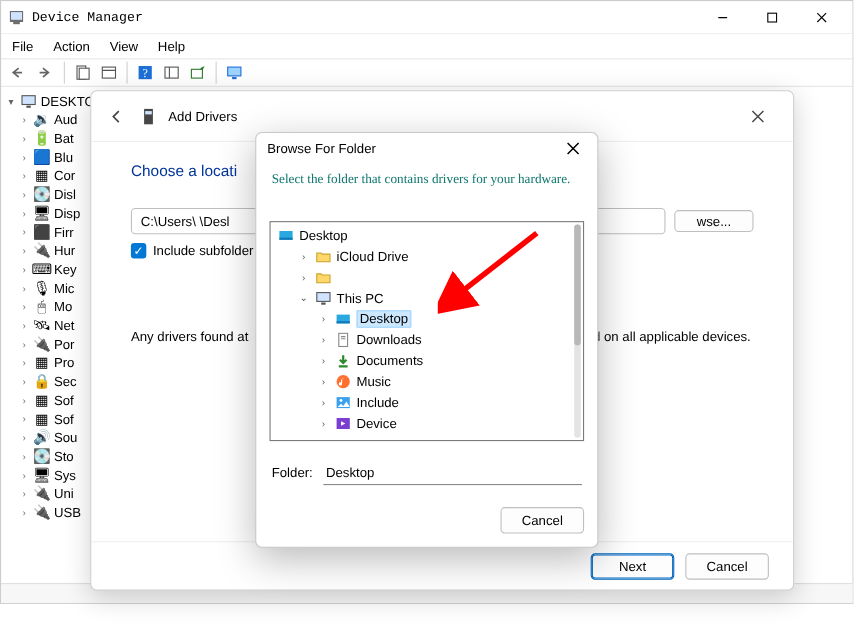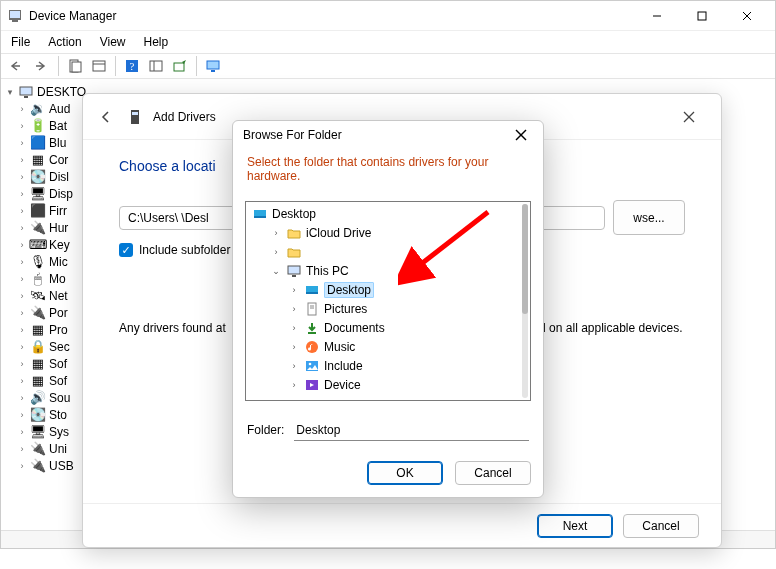--- a/index.html
+++ b/index.html
@@ -1,54 +1,54 @@
 <!DOCTYPE html>
 <html><head>
 <meta charset="utf-8">
 <style>
   * { box-sizing: border-box; }
   html, body { margin:0; padding:0; font-family: "Segoe UI", Tahoma, sans-serif; font-size:12px; color:#000; background:#fff; width:776px; height:569px; overflow:hidden; position:relative; }
   .window { position:absolute; left:0; top:0; width:776px; height:549px; border:1px solid #ccc; background:#fff; }
   .titlebar { height:30px; display:flex; align-items:center; padding:0 6px; border-bottom:1px solid #eee; }
-  .titlebar .title { margin-left:6px; flex:1; font-size:12px; }
+  .titlebar .title { margin-left:6px; flex:1; font-size:12px;font-family:Liberation Mono, monospace; }
   .win-controls { display:flex; gap:0; }
   .win-btn { width:45px; height:30px; display:flex; align-items:center; justify-content:center; color:#333; }
   .menubar { display:flex; gap:18px; padding:4px 10px; }
   .menubar span { cursor:default; }
   .toolbar { display:flex; gap:2px; padding:2px 6px; border-top:1px solid #e5e5e5; border-bottom:1px solid #e5e5e5; align-items:center; height:26px; }
   .toolbar .tb { width:22px; height:22px; display:flex; align-items:center; justify-content:center; border:1px solid transparent; }
   .toolbar .sep { width:1px; height:20px; background:#d0d0d0; margin:0 3px; }
   .tree { position:absolute; left:4px; top:82px; width:82px; bottom:4px; overflow:hidden; }
   .tree-row { display:flex; align-items:center; height:17px; white-space:nowrap; gap:3px; }
   .tree-row .chev { width:10px; text-align:center; color:#666; font-size:9px; }
   .tree-row .icn { width:16px; height:16px; display:flex; align-items:center; justify-content:center; font-size:13px; }
   .footer-bar { position:absolute; left:0; right:0; bottom:0; height:18px; border-top:1px solid #e0e0e0; background:#f7f7f7; }
 
   
-  .wizard { position:absolute; left:82px; top:93px; width:640px; height:455px; background:#fff; border:1px solid #d0d0d0; border-radius:6px; box-shadow:0 6px 24px rgba(0,0,0,.18); }
+  .wizard { position:absolute; left:82px; top:82px; width:640px; height:455px; background:#fff; border:1px solid #d0d0d0; border-radius:6px; box-shadow:0 6px 24px rgba(0,0,0,.18); }
   .wizhead { height:46px; display:flex; align-items:center; padding:0 12px; border-bottom:1px solid #eee; gap:10px; }
   .wizhead .back { width:22px; height:22px; display:flex; align-items:center; justify-content:center; color:#444; }
   .wizhead .title { font-size:12px; }
   .wizhead .close2 { margin-left:auto; width:40px; height:30px; display:flex; align-items:center; justify-content:center; color:#555; }
   .heading { color:#003399; font-size:14px; padding:18px 36px 8px; }
   .pathrow { margin:18px 36px 0; display:flex; gap:8px; align-items:center; }
   .pathbox { flex:1; height:24px; border:1px solid #bfbfbf; border-radius:4px; padding:0 8px; display:flex; align-items:center; background:#fff; }
-  .browse-btn { height:35px; width:72px; border:1px solid #bfbfbf; border-radius:4px; background:#fdfdfd; display:flex; align-items:center; justify-content:center; }
+  .browse-btn { height:20px; width:72px; border:1px solid #bfbfbf; border-radius:4px; background:#fdfdfd; display:flex; align-items:center; justify-content:center; }
   .chkrow { margin:8px 36px 0; display:flex; align-items:center; gap:6px; }
   .checkbox { width:14px; height:14px; background:#0078d4; border-radius:3px; color:#fff; display:flex; align-items:center; justify-content:center; font-size:11px; }
   .explain { margin:64px 36px 0; color:#000; }
   .wizfoot { position:absolute; left:0; right:0; bottom:0; height:44px; border-top:1px solid #eee; display:flex; justify-content:flex-end; align-items:center; gap:10px; padding:0 22px; }
   .btn { min-width:76px; height:24px; border:1px solid #bfbfbf; border-radius:4px; background:#fdfdfd; display:flex; align-items:center; justify-content:center; padding:0 12px; }
   .btn.primary { border-color:#0067c0; box-shadow:inset 0 0 0 1px #0067c0; }
 
   
   .browse { position:absolute; left:232px; top:120px; width:312px; height:378px; background:#fff; border:1px solid #c8c8c8; border-radius:6px; box-shadow:0 10px 36px rgba(0,0,0,.28); }
   .bhead { height:28px; display:flex; align-items:center; padding:0 10px; justify-content:space-between; }
   .bhead .close3 { width:24px; height:24px; display:flex; align-items:center; justify-content:center; }
-  .binfo { padding:6px 14px 10px; color:#c2410c; }
+  .binfo { padding:6px 14px 10px; color:#0f766e;font-family:Liberation Serif, serif; }
   .btree { position:absolute; left:12px; right:12px; top:80px; height:200px; border:1px solid #7a7a7a; overflow:hidden; }
   .btree-inner { position:absolute; left:0; right:8px; top:0; bottom:0; overflow:hidden; padding:2px 0; }
   .btree .scrollbar { position:absolute; right:2px; top:2px; bottom:2px; width:6px; background:#e4e4e4; border-radius:3px; }
   .btree .thumb { position:absolute; right:2px; top:2px; width:6px; height:110px; background:#b8b8b8; border-radius:3px; }
   .brow { display:flex; align-items:center; height:19px; gap:4px; }
   .brow .chev { width:12px; text-align:center; color:#555; font-size:9px; }
   .brow .icn { width:16px; height:16px; display:flex; align-items:center; justify-content:center; font-size:13px; }
   .brow.selected .lbl { background:#cce8ff; border:1px solid #99d1ff; padding:0 2px; border-radius:1px; }
   .folderrow { position:absolute; left:14px; right:14px; top:298px; display:flex; align-items:center; gap:10px; }
   .folderrow input { flex:1; height:22px; border:none; border-bottom:1px solid #888; outline:none; font-family:inherit; font-size:12px; padding:0 2px; }
@@ -396,21 +396,21 @@
           </div>
           <div class="brow" style="padding-left: 42px;">
             <span class="chev">›</span>
             <span class="icn">
               <svg width="14" height="14">
                 <rect x="3" y="1" width="8" height="12" fill="#fff" stroke="#888"></rect>
                 <line x1="5" y1="4" x2="9" y2="4" stroke="#888"></line>
                 <line x1="5" y1="6" x2="9" y2="6" stroke="#888"></line>
               </svg>
             </span>
-            <span class="lbl">Pictures</span>
+            <span class="lbl">Downloads</span>
           </div>
           <div class="brow" style="padding-left: 42px;">
             <span class="chev">›</span>
             <span class="icn">
               <svg width="14" height="14">
                 <path d="M7 2v6M4 6l3 3 3-3" fill="none" stroke="#2a8a2a" stroke-width="2"></path>
                 <line x1="3" y1="12" x2="11" y2="12" stroke="#2a8a2a" stroke-width="2"></line>
               </svg>
             </span>
             <span class="lbl">Documents</span>
@@ -451,23 +451,20 @@
     <div class="scrollbar"></div>
     <div class="thumb"></div>
   </div>
 
   <div class="folderrow">
     <span>Folder:</span>
     <input type="text" value="Desktop" style="">
   </div>
 
   <div class="bfoot">
-    <div class="btn primary">
-        <span>OK</span>
-      </div>
     <div class="btn">
         <span>Cancel</span>
       </div>
   </div>
 </div>
 
 <svg class="arrow" viewBox="0 0 100 80">
   <defs>
       <marker id="ah" markerWidth="8" markerHeight="8" refX="2" refY="4" orient="auto">
         <path d="M0,0 L8,4 L0,8 Z" fill="#ff0000"></path>

